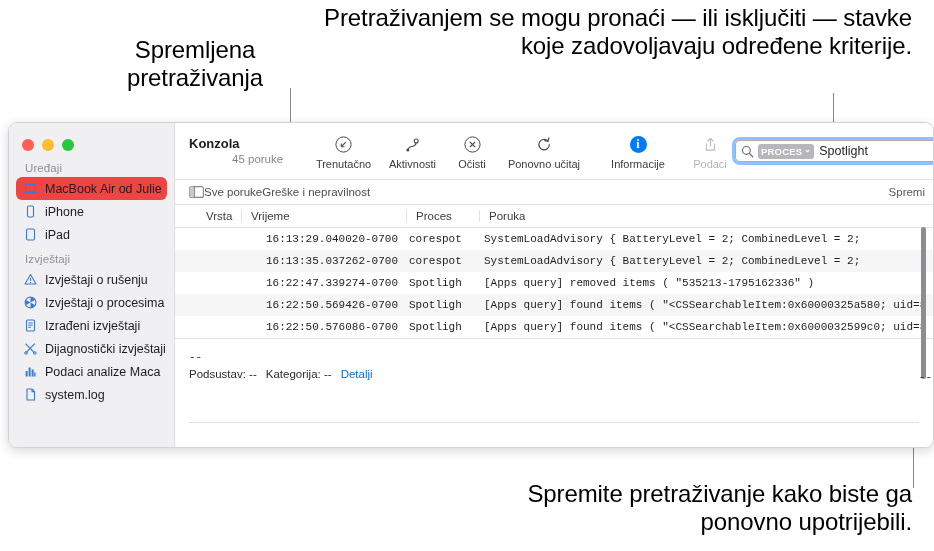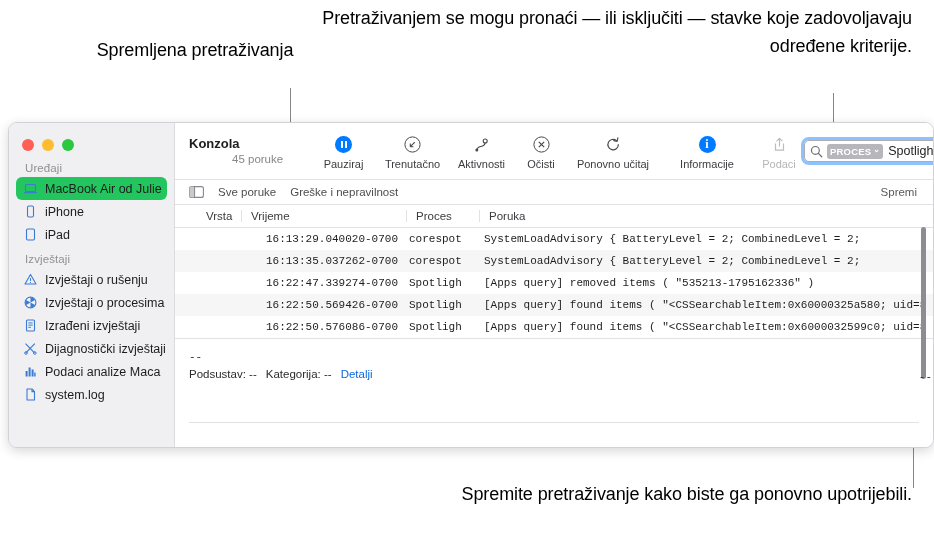--- a/index.html
+++ b/index.html
@@ -12,21 +12,21 @@
     height: 551px;
     position: relative;
     font-family: "Liberation Sans", sans-serif;
     color: #000;
     overflow: hidden;
   }
 
   
   .callout {
     position: absolute;
-    font-size: 18px;
+    font-size: 24px;
     line-height: 28px;
     color: #000;
     letter-spacing: -0.1px;
   }
   .callout-left  { left: 95px;  top: 36px;  width: 200px; text-align: center; }
   .callout-top   { left: 322px; top: 4px;   width: 590px; text-align: right; }
   .callout-bottom{ left: 446px; top: 480px; width: 466px; text-align: right; }
 
   .leader {
     position: absolute;
@@ -82,21 +82,21 @@
     align-items: center;
     gap: 7px;
     height: 23px;
     margin: 0 7px;
     padding: 0 7px;
     border-radius: 6px;
     font-size: 12.5px;
     color: #1d1d1f;
     white-space: nowrap;
   }
-  .sb-item.selected { background: #22c55e; }
+  .sb-item.selected { background: #ef4444; }
   .sb-ico {
     width: 15px; height: 15px;
     flex: 0 0 15px;
     display: flex; align-items: center; justify-content: center;
   }
   .sb-ico svg { display: block; }
 
   
   .main {
     flex: 1 1 auto;
@@ -188,22 +188,21 @@
     margin: 0 4px 0 5px;
     white-space: nowrap;
   }
 
   
   .filterbar {
     height: 25px;
     flex: 0 0 25px;
     display: flex;
     align-items: center;
-    gap: 14px;
-    padding: 0 16px 0 14px;
+    padding: 0 8px 0 14px;
     box-sizing: border-box;
     border-bottom: 1px solid #e2e1e3;
     font-size: 11.5px;
     color: #4d4d50;
   }
   .fb-item { white-space: nowrap; }
   .fb-save { margin-left: auto; color: #59595d; }
 
   
   .table-head {
@@ -416,31 +415,20 @@
 
   <div class="main">
 
     <div class="toolbar">
       <div class="tb-title">
         <div class="t1">Konzola</div>
         <div class="t2">45 poruke</div>
       </div>
 
       <div class="tb-btns">
-        <div class="tb-btn">
-          <div class="tb-glyph">
-            <span class="circ-blue">
-                <span class="pause-bars">
-                  <i></i>
-                  <i></i>
-                </span>
-              </span>
-          </div>
-          <span class="tb-label">Pauziraj</span>
-        </div>
 
         <div class="tb-btn">
           <div class="tb-glyph">
             <svg width="17" height="17" viewBox="0 0 17 17">
                 <circle cx="8.5" cy="8.5" r="7.6" fill="none" stroke="#4a4a4d" stroke-width="1"></circle>
                 <path d="M10.8 6.2 L6.3 10.7 M6.3 10.7 L6.3 7.6 M6.3 10.7 L9.4 10.7" fill="none" stroke="#4a4a4d" stroke-width="1.1"></path>
               </svg>
           </div>
           <span class="tb-label">Trenutačno</span>
         </div>

